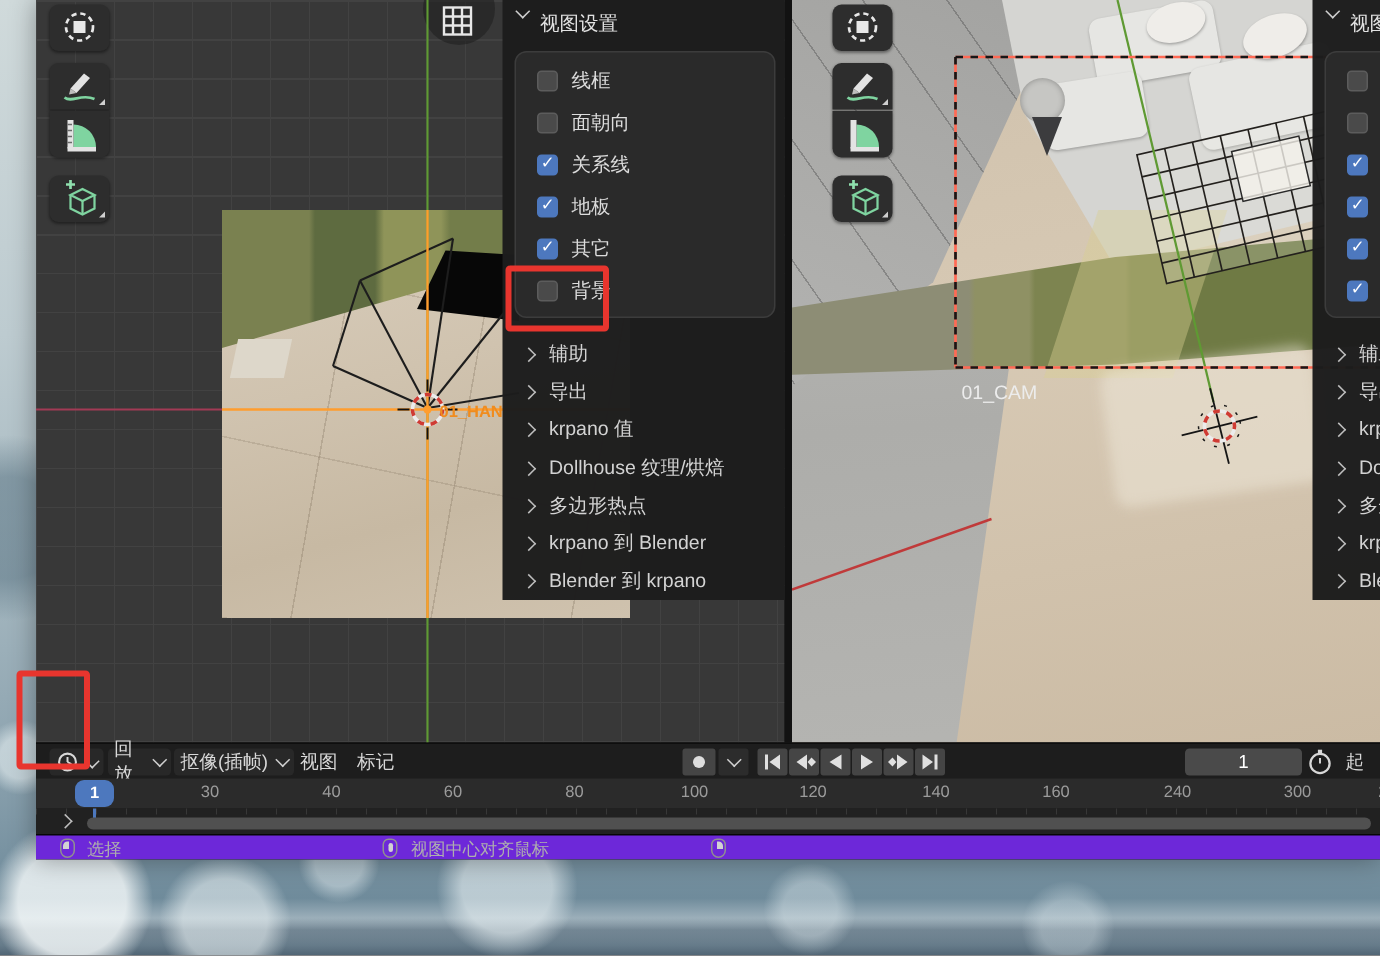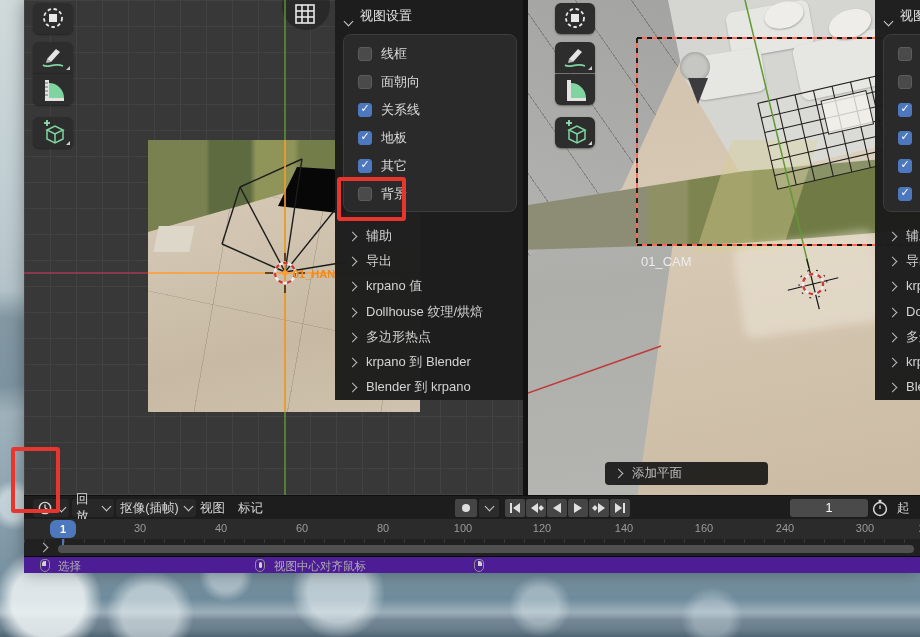--- a/index.html
+++ b/index.html
@@ -49,21 +49,21 @@
     background:linear-gradient(90deg,#8d8d75 0 118px,#8f9164 122px 158px,#7d8450 162px 222px,#6f7a44 226px 100%);}
   .walkway{position:absolute;left:186px;top:140px;width:86px;height:112px;background:rgba(218,208,146,.42);transform:skewX(-18deg);}
   .floorGlow{position:absolute;left:210px;top:238px;width:142px;height:92px;background:rgba(240,233,220,.5);transform:rotate(-8deg);border-radius:10px;filter:blur(4px);}
   
   .tbtn{position:absolute;width:40px;height:31px;background:#2d2d2d;border-radius:6px;box-shadow:0 1px 2px rgba(0,0,0,.4);}
   .tbtn.mid{border-radius:6px 6px 0 0;}
   .tbtn.mid2{border-radius:0 0 6px 6px;}
   .subtri{position:absolute;right:3px;bottom:3px;width:0;height:0;border-left:4px solid transparent;border-bottom:4px solid #cfcfcf;}
   
   .panel{position:absolute;top:0;background:rgba(29,29,29,.98);z-index:5;overflow:hidden;}
-  .phead{position:absolute;left:10px;top:7px;height:18px;display:flex;align-items:flex-end;gap:8px;color:#e2e2e2;font-size:13px;white-space:nowrap;}
+  .phead{position:absolute;left:10px;top:7px;height:18px;display:flex;align-items:flex-start;gap:8px;color:#e2e2e2;font-size:13px;white-space:nowrap;}
   .pbox{position:absolute;left:8px;top:34px;width:172px;height:176px;background:#2a2a2a;border:1px solid #3c3c3c;border-radius:8px;}
   .row{position:absolute;left:14px;height:22px;display:flex;align-items:center;gap:9px;white-space:nowrap;}
   .cb{width:14px;height:14px;border-radius:3px;background:#4a4a4a;border:1px solid #5c5c5c;box-sizing:border-box;flex:0 0 auto;}
   .cb.on{background:#4d78be;border-color:#4d78be;position:relative;}
   .cb.on::after{content:"✓";position:absolute;left:1.5px;top:-2px;color:#fff;font-size:11px;font-weight:bold;}
   .cbl{color:#dcdcdc;font-size:13px;}
   .sec{position:absolute;left:14px;height:20px;display:flex;align-items:center;gap:10px;color:#d3d3d3;font-size:13px;white-space:nowrap;}
   .cd{width:6px;height:6px;border-right:1.7px solid #cfcfcf;border-bottom:1.7px solid #cfcfcf;transform:rotate(45deg);margin-top:-3px;flex:0 0 auto;}
   .cr{width:6px;height:6px;border-right:1.7px solid #bdbdbd;border-bottom:1.7px solid #bdbdbd;transform:rotate(-45deg);flex:0 0 auto;}
   
@@ -71,21 +71,21 @@
   .menubtn{position:absolute;top:3px;height:18px;background:#282828;border-radius:3px;display:flex;align-items:center;justify-content:center;gap:6px;color:#d8d8d8;font-size:12.5px;padding:0 4px;box-sizing:border-box;}
   .menutext{position:absolute;top:3px;height:18px;display:flex;align-items:flex-end;color:#d8d8d8;font-size:12.5px;}
   .trbtn{position:absolute;top:3px;width:20px;height:18px;background:#454545;border-radius:2px;display:flex;align-items:center;justify-content:center;}
   #ruler{position:absolute;left:0;top:519px;width:896px;height:20px;background:#2b2b2b;overflow:hidden;}
   .tick{position:absolute;top:3px;width:30px;text-align:center;color:#9b9b9b;font-size:11px;}
   #curFrame{position:absolute;left:26px;top:1px;width:26px;height:18px;background:#4d78be;border-radius:6px;color:#fff;font-size:11px;font-weight:bold;text-align:center;line-height:18px;}
   #track{position:absolute;left:0;top:539px;width:896px;height:17px;background:#212121;
     background-image:repeating-linear-gradient(90deg, rgba(255,255,255,.10) 0 1px, transparent 1px 20px);background-size:100% 4px;background-repeat:no-repeat;}
   #hscroll{position:absolute;left:34px;top:6px;width:856px;height:8px;background:#505050;border-radius:4px;}
   #frameLine{position:absolute;left:38px;top:0;width:2px;height:7px;background:#4d78be;}
-  #status{position:absolute;left:0;top:556px;width:896px;height:17px;background:#4c1d95;border-top:1px solid #060606;box-sizing:border-box;}
+  #status{position:absolute;left:0;top:556px;width:896px;height:17px;background:#6d28d9;border-top:1px solid #060606;box-sizing:border-box;}
   .mouse{position:absolute;top:2px;width:10px;height:13px;border:1px solid #909090;border-radius:4px 4px 5px 5px;box-sizing:border-box;}
   .mseg{position:absolute;background:#d2d2d2;}
   .stext{position:absolute;top:2px;color:#aeaeae;font-size:11.5px;white-space:nowrap;}
   .redbox{position:absolute;border:4px solid #e8352e;border-radius:3px;z-index:30;}
   .gridicon-bg{position:absolute;left:258px;top:-18px;width:48px;height:48px;border-radius:50%;background:rgba(30,30,30,.55);}
   .opbox{position:absolute;left:77px;top:462px;width:163px;height:23px;background:rgba(16,16,16,.88);border-radius:4px;display:flex;align-items:center;gap:10px;padding:0 10px;box-sizing:border-box;color:#c3c3c3;font-size:12.5px;z-index:4;}
   svg{display:block}
 </style>
 </head>
 <body>
@@ -329,24 +329,20 @@
             <line x1="22" y1="17" x2="22" y2="26"></line>
           </g>
           <g stroke="#8fe0ae" stroke-width="1.8">
               <line x1="11" y1="6" x2="17" y2="6"></line>
               <line x1="14" y1="3" x2="14" y2="9"></line>
             </g>
         </svg>
         <div class="subtri"></div>
       </div>
 
-      <div class="opbox">
-        <span class="cr"></span>
-        <span>添加平面</span>
-      </div>
 
       <div class="panel" style="left:347px;width:45px;height:400px">
         <div class="phead">
           <span class="cd"></span>
           <span>视图设置</span>
         </div>
         <div class="pbox" style="width:170px">
           <div class="row" style="top:8px">
               <span class="cb"></span>
             </div>

